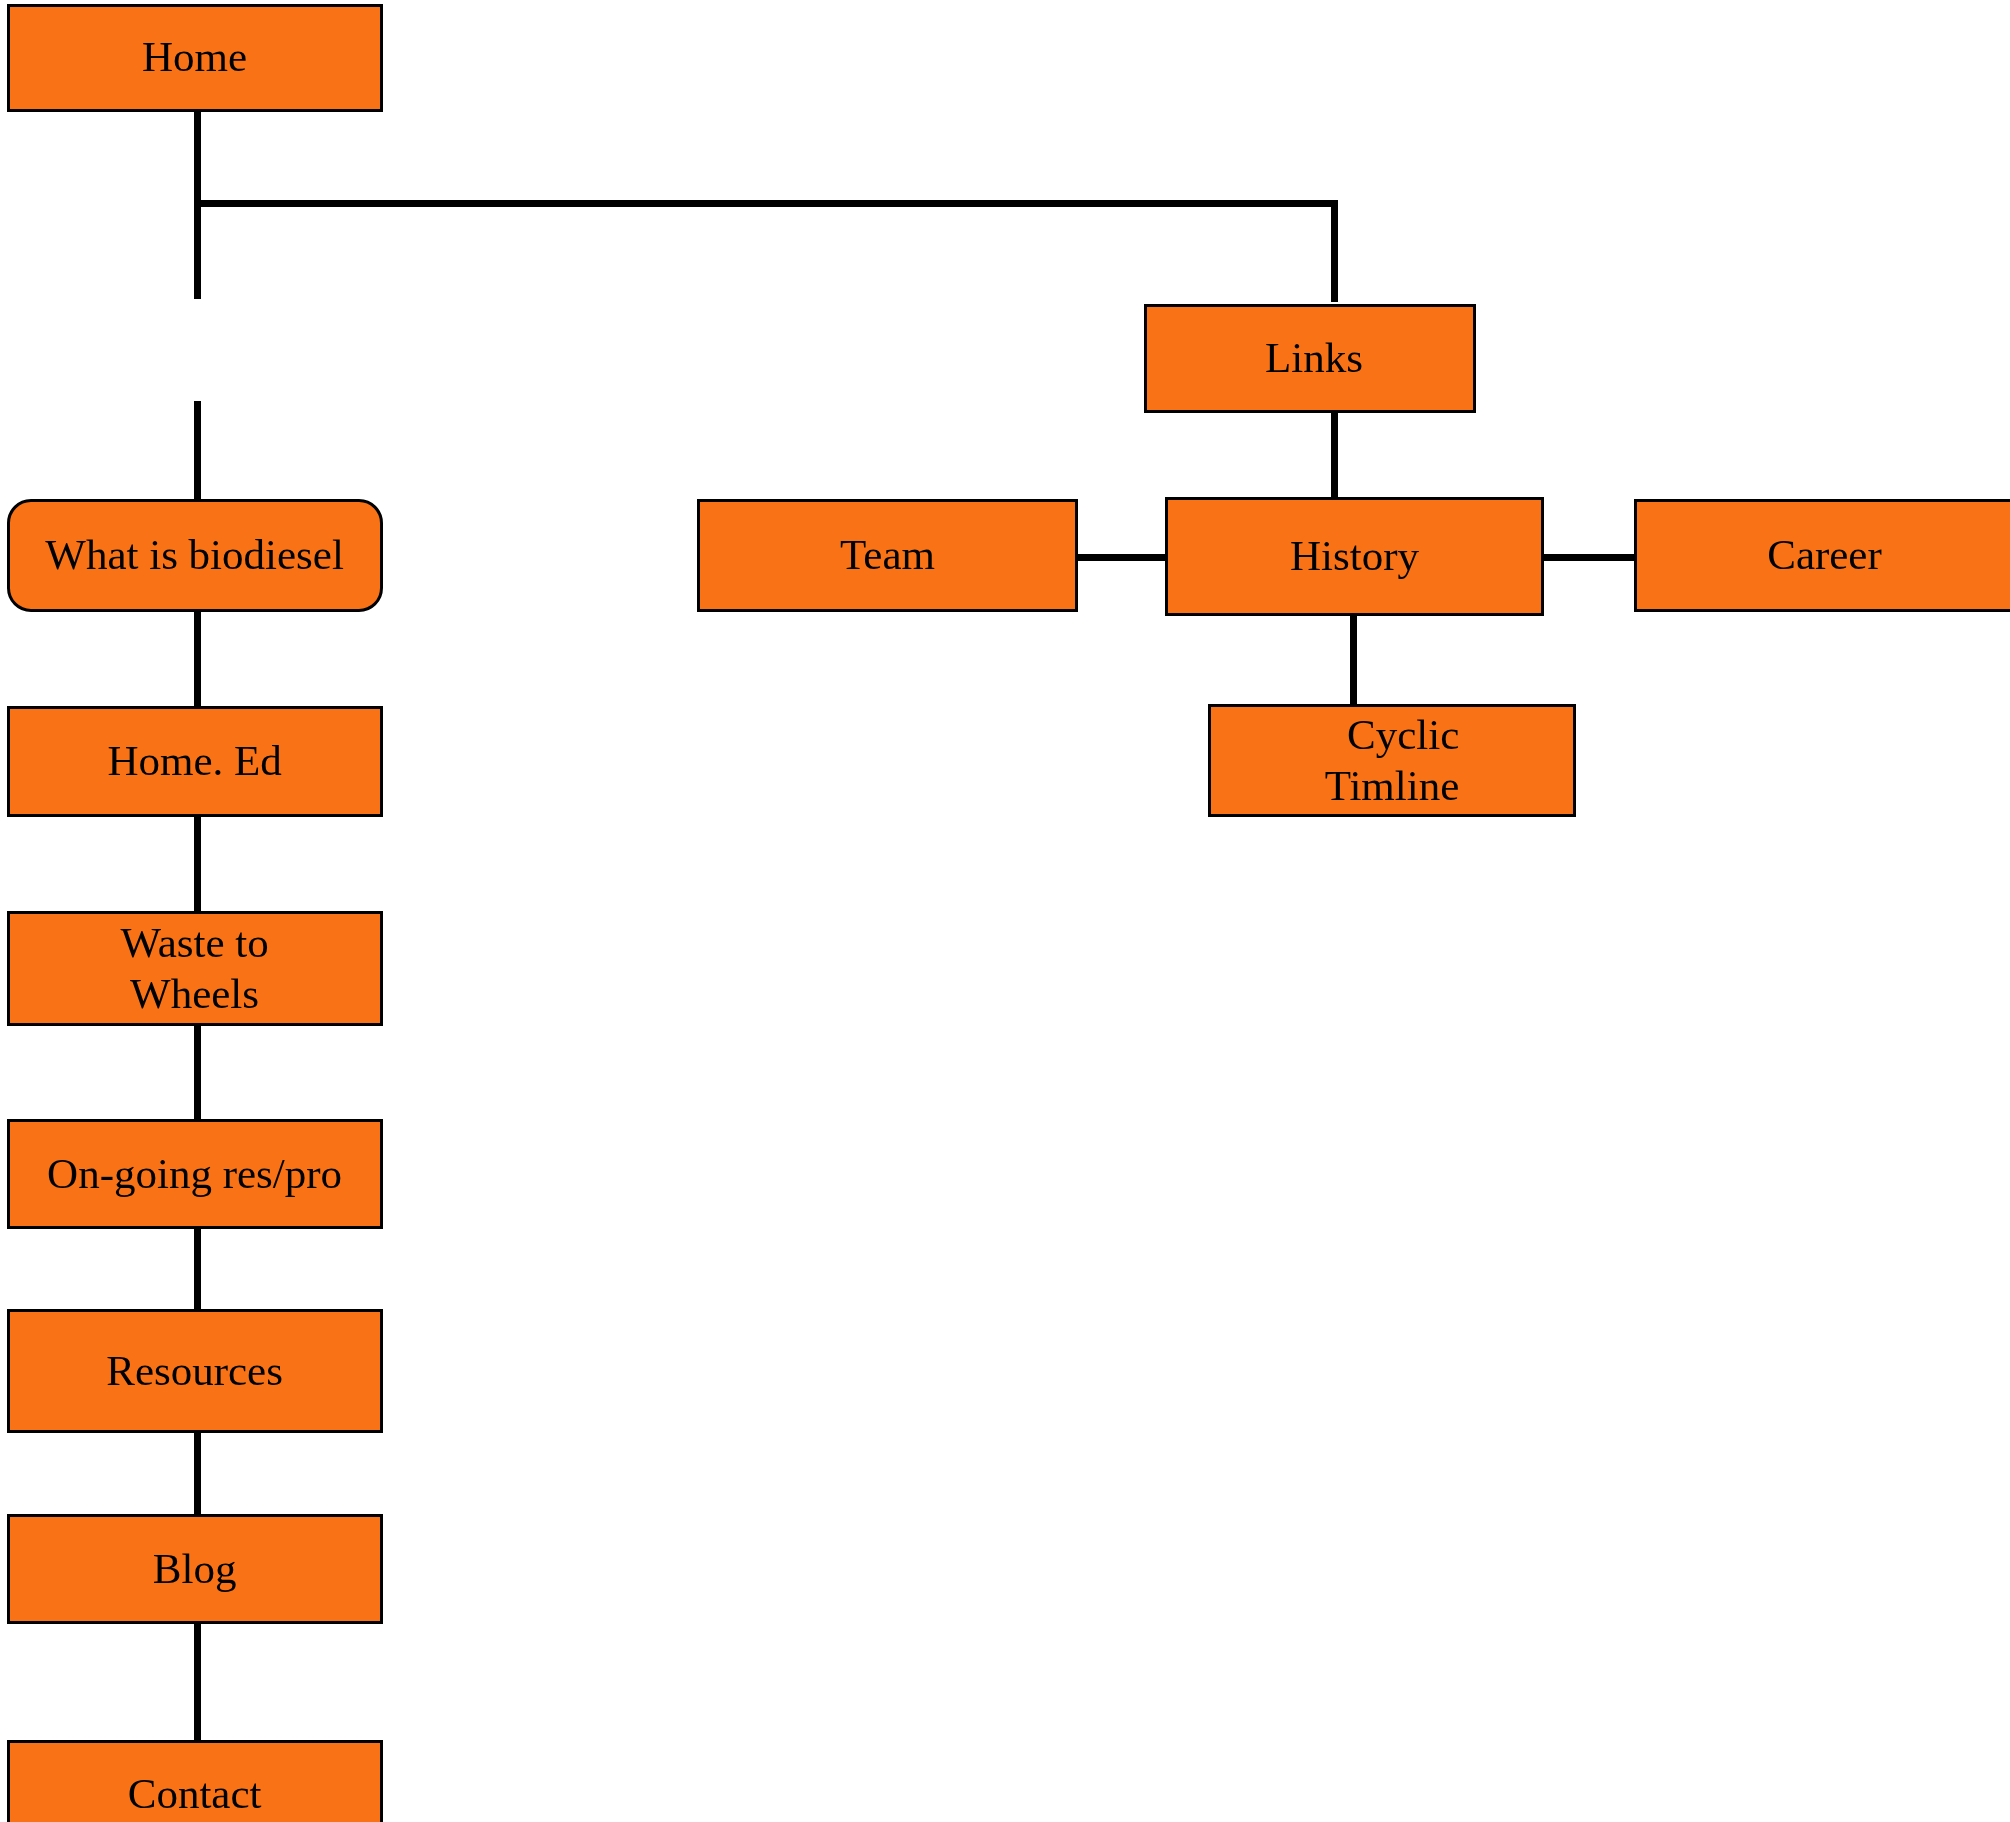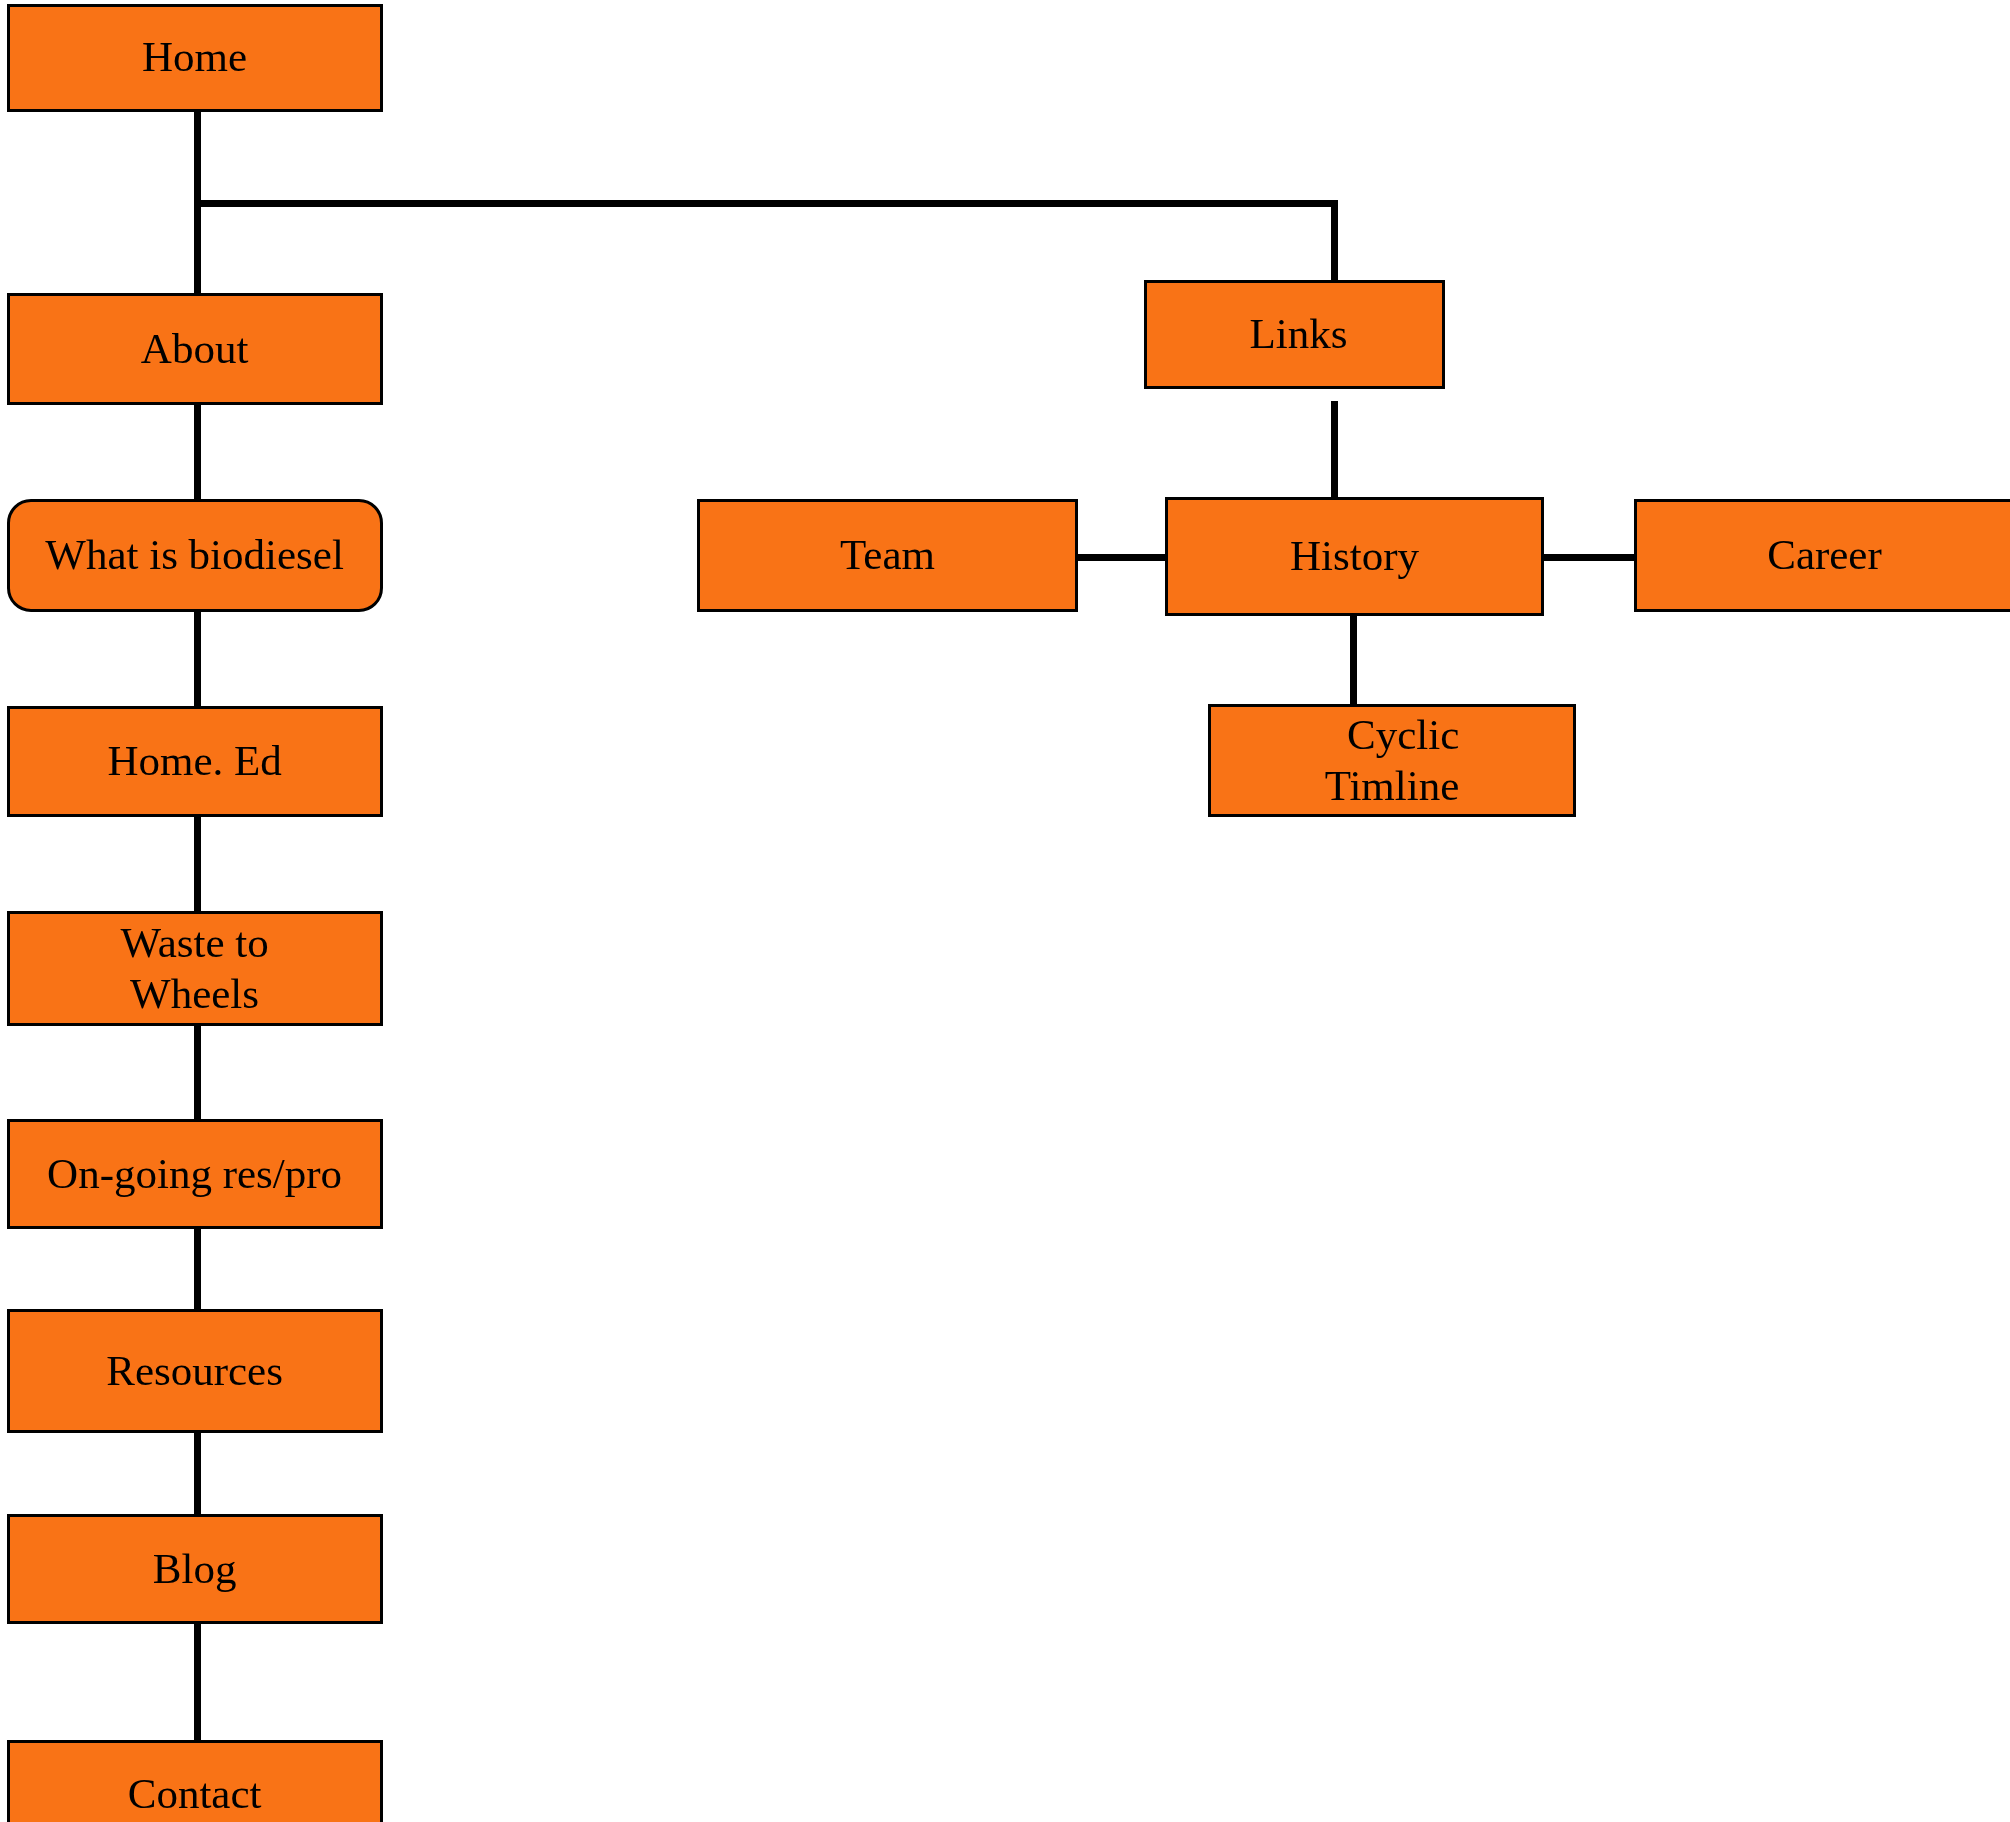--- a/index.html
+++ b/index.html
@@ -62,38 +62,37 @@
   <div class="edge edge-v" style="left:1331px; top:401px; height:102px;"></div>
 
   <div class="edge edge-h" style="left:1074px; top:554px; width:94px;"></div>
 
   <div class="edge edge-h" style="left:1540px; top:554px; width:97px;"></div>
 
   <div class="edge edge-v" style="left:1350px; top:613px; height:95px;"></div>
 
   <div class="node" style="left:6.6px; top:3.8px; width:376px; height:108px;">Home</div>
 
-  <div class="node" style="left:6.6px; top:293px; width:376px; height:112px;">About</div>
 
   <div class="node" style="left:6.6px; top:499px; width:376px; height:113px;border-radius:24px;">What is biodiesel</div>
 
   <div class="node" style="left:6.6px; top:706px; width:376px; height:111px;">Home. Ed</div>
 
   <div class="node" style="left:6.6px; top:911px; width:376px; height:115px;">Waste to
 Wheels</div>
 
   <div class="node" style="left:6.6px; top:1119px; width:376px; height:110px;">On-going res/pro</div>
 
   <div class="node" style="left:6.6px; top:1309px; width:376px; height:124px;">Resources</div>
 
   <div class="node" style="left:6.6px; top:1514px; width:376px; height:110px;">Blog</div>
 
   <div class="node" style="left:6.6px; top:1740px; width:376px; height:108px;">Contact</div>
 
-  <div class="node" style="left:1144px; top:280px; width:301px; height:109px;padding-left:8px;">Links</div>
+  <div class="node" style="left:1144px; top:304px; width:332px; height:109px;padding-left:8px;">Links</div>
 
   <div class="node" style="left:1165px; top:497px; width:379px; height:119px;">History</div>
 
   <div class="node" style="left:697px; top:499px; width:381px; height:113px;">Team</div>
 
   <div class="node" style="left:1634px; top:499px; width:381px; height:113px;">Career</div>
 
   <div class="node" style="left:1208px; top:704px; width:368px; height:113px;text-align:right;">Cyclic
 Timline</div>
 

